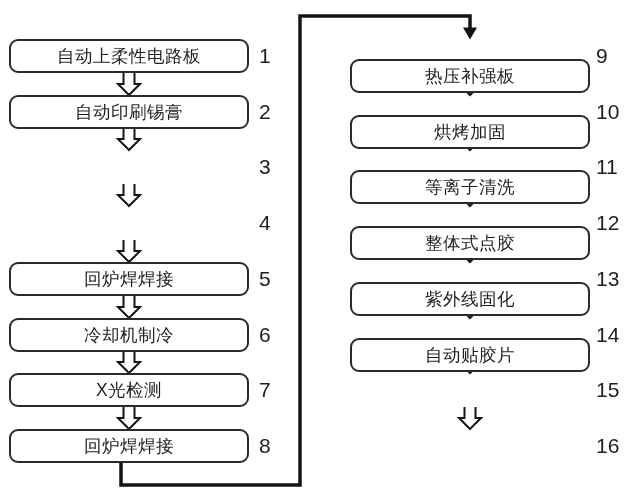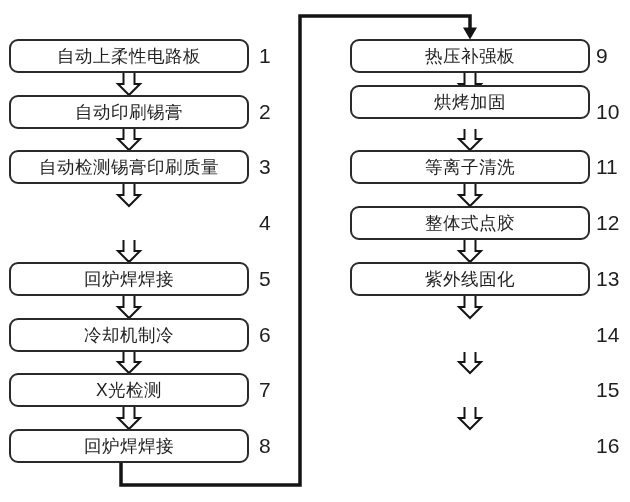--- a/index.html
+++ b/index.html
@@ -11,21 +11,21 @@
   .arrow{fill:#ffffff;stroke:var(--line,#1f1f1f);stroke-width:2;stroke-linejoin:miter;}
   .conn{fill:none;stroke:var(--line,#141414);stroke-width:3.5;stroke-linejoin:miter;}
   .connhead{fill:var(--line,#141414);stroke:none;}
   .box{
     position:absolute;box-sizing:border-box;width:240px;height:34px;
     border:2.5px solid var(--boxborder,#2a2a2a);border-radius:9px;background:#ffffff;
     display:flex;align-items:center;justify-content:center;
     font-size:17.5px;letter-spacing:.5px;color:var(--text,#1e1e1e);white-space:nowrap;
   }
   .bleft{left:9px;}
-  .bright{left:350px;}
+  .bright{left:350px;margin-top:20px;}
   .num{
     position:absolute;height:34px;display:flex;align-items:center;
     font-size:21px;color:var(--text,#1e1e1e);
   }
   .nleft{left:259px;}
   .nright{left:596px;}
 </style>
 </head>
 <body>
 
@@ -52,23 +52,20 @@
     <path class="arrow" d="M 464.5 352 V 362 H 459 L 470 373 L 481 362 H 475.5 V 352"></path>
     <path class="arrow" d="M 464.5 407 V 418 H 459 L 470 429 L 481 418 H 475.5 V 407"></path>
   </svg>
 
   <div class="box bleft" style="top:39px">
       <span>自动上柔性电路板</span>
     </div>
   <div class="box bleft" style="top:95px">
       <span>自动印刷锡膏</span>
     </div>
-  <div class="box bleft" style="top:150px">
-      <span>自动检测锡膏印刷质量</span>
-    </div>
   <div class="box bleft" style="top:262px">
       <span>回炉焊焊接</span>
     </div>
   <div class="box bleft" style="top:318px">
       <span>冷却机制冷</span>
     </div>
   <div class="box bleft" style="top:373px">
       <span>X光检测</span>
     </div>
   <div class="box bleft" style="top:429px">
@@ -80,31 +77,34 @@
   <div class="num nleft" style="top:150px">3</div>
   <div class="num nleft" style="top:206px">4</div>
   <div class="num nleft" style="top:262px">5</div>
   <div class="num nleft" style="top:318px">6</div>
   <div class="num nleft" style="top:373px">7</div>
   <div class="num nleft" style="top:429px">8</div>
 
   <div class="box bright" style="top:39px">
       <span>热压补强板</span>
     </div>
-  <div class="box bright" style="top:85px">
+  <div class="box bright" style="top:95px">
       <span>烘烤加固</span>
     </div>
   <div class="box bright" style="top:150px">
       <span>等离子清洗</span>
     </div>
   <div class="box bright" style="top:206px">
       <span>整体式点胶</span>
     </div>
   <div class="box bright" style="top:262px">
       <span>紫外线固化</span>
+    </div>
+  <div class="box bright" style="top:318px">
+      <span>自动贴胶片</span>
     </div>
 
   <div class="num nright" style="top:39px">9</div>
   <div class="num nright" style="top:95px">10</div>
   <div class="num nright" style="top:150px">11</div>
   <div class="num nright" style="top:206px">12</div>
   <div class="num nright" style="top:262px">13</div>
   <div class="num nright" style="top:318px">14</div>
   <div class="num nright" style="top:373px">15</div>
   <div class="num nright" style="top:429px">16</div>

